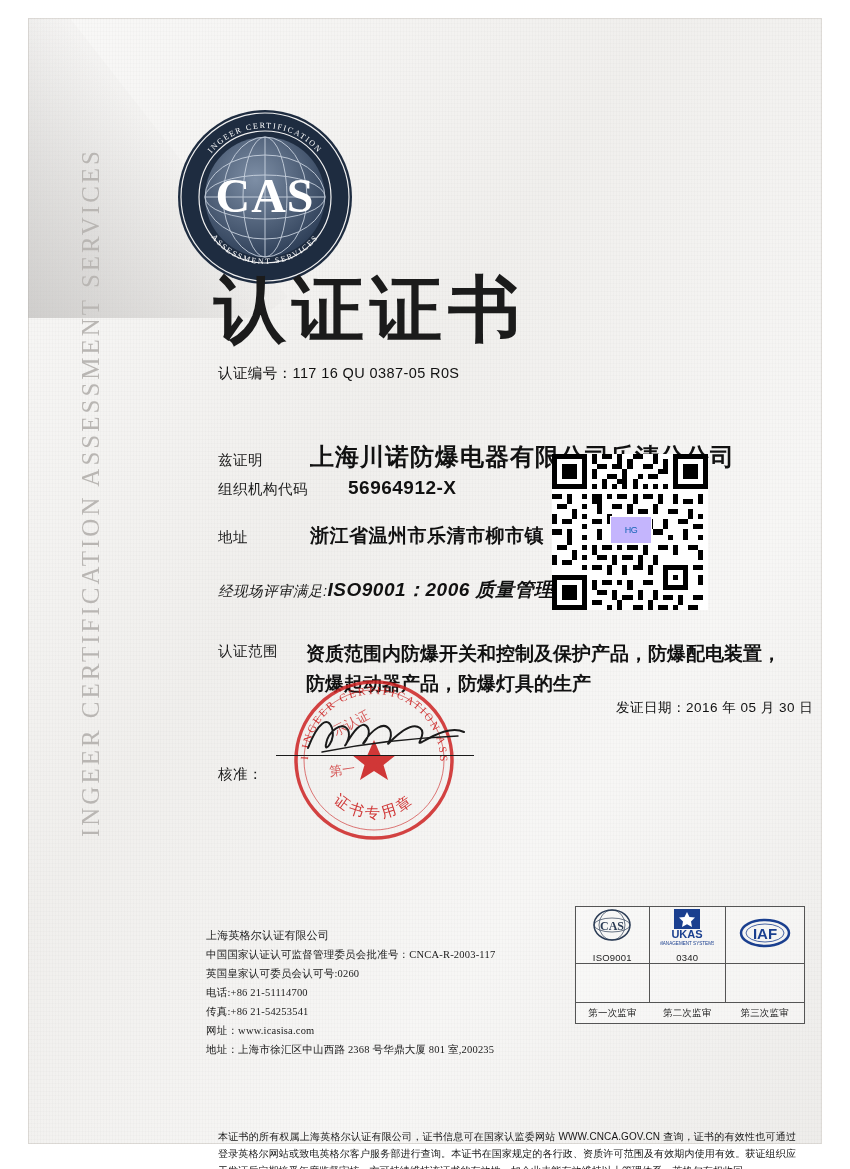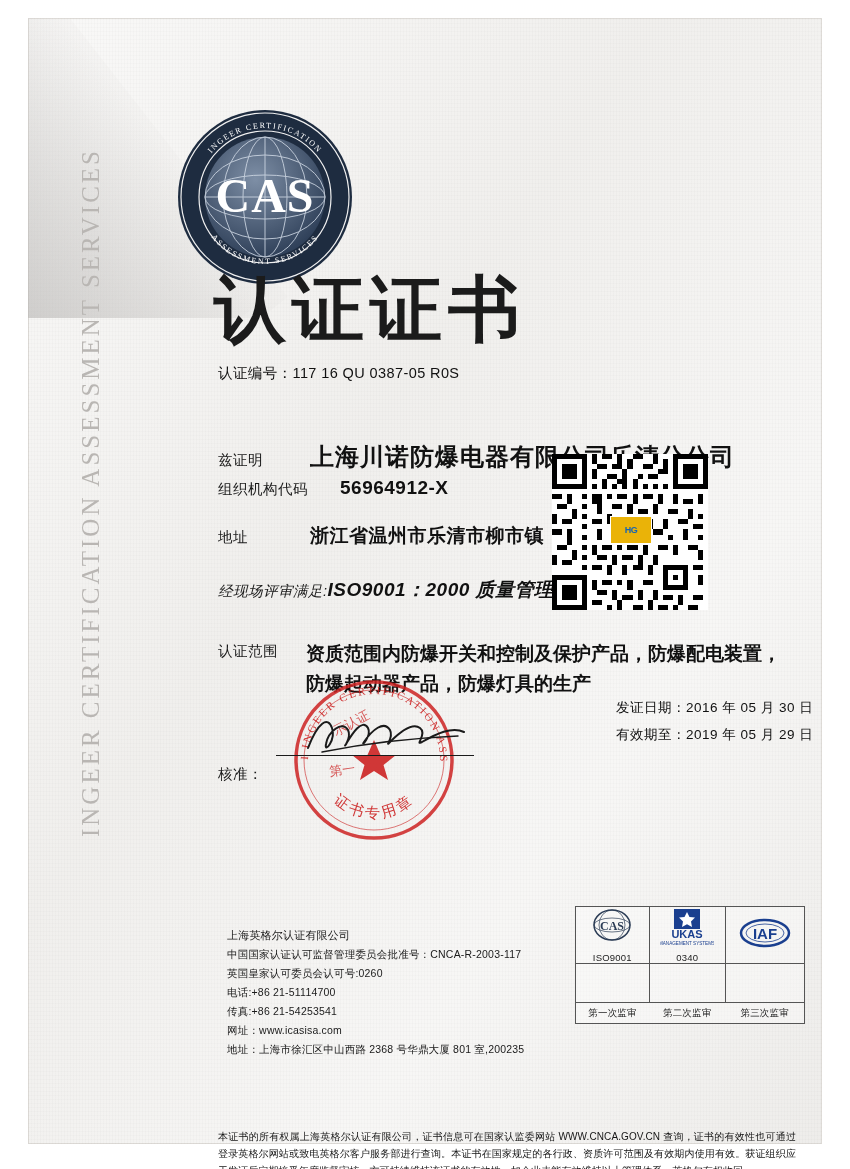--- a/index.html
+++ b/index.html
@@ -134,21 +134,21 @@
   }
   .val-md {
     font-size: 19px;
     font-weight: bold;
     color: #111;
     letter-spacing: 0.5px;
   }
 
   .r-company { left: 190px; top: 388px; display: flex; align-items: baseline; }
   .r-company .lbl { width: 92px; }
-  .r-org { left: 190px; top: 424px; display: flex; align-items: baseline; }
+  .r-org { left: 190px; top: 424px; display: flex; align-items: baseline; gap: 8px; }
   .r-org .lbl { width: 122px; }
   .r-addr { left: 190px; top: 470px; display: flex; align-items: baseline; }
   .r-addr .lbl { width: 92px; }
   .r-std { left: 190px; top: 524px; display: flex; align-items: baseline; font-style: italic; }
   .r-scope { left: 190px; top: 586px; display: flex; align-items: flex-start; }
   .r-scope .lbl { width: 88px; padding-top: 3px; }
   .scope-text {
     font-size: 19px;
     font-weight: bold;
     line-height: 30px;
@@ -165,27 +165,27 @@
     height: 156px;
     background: #fff;
   }
   .qr svg { display: block; }
   .qr-logo {
     position: absolute;
     left: 58px;
     top: 62px;
     width: 40px;
     height: 26px;
-    background: #eab308;
+    background: #c4b5fd;
     border: 1px solid #ffffff;
     display: flex;
     align-items: center;
     justify-content: center;
     font-size: 9px;
-    font-weight: bold;
+    font-weight: normal;
     color: #1464b4;
     letter-spacing: -0.5px;
   }
 
   
   .dates {
     position: absolute;
     left: 588px;
     top: 676px;
     font-size: 13.5px;
@@ -215,26 +215,27 @@
     left: 274px;
     top: 690px;
     width: 170px;
     height: 56px;
     pointer-events: none;
   }
 
   
   .footer-left {
     position: absolute;
-    left: 199px;
+    left: 178px;
     top: 908px;
     font-size: 10.5px;
     color: #1a1a1a;
     line-height: 19px;
     letter-spacing: 0.2px;
+    font-family: Liberation Serif, serif;
   }
   .footer-left .l0 { font-size: 11px; }
 
   
   .acc-table {
     position: absolute;
     left: 547px;
     top: 888px;
     width: 230px;
     border: 1px solid #555;
@@ -333,21 +334,21 @@
       <span class="val-md">56964912-X</span>
     </div>
 
     <div class="row r-addr">
       <span class="lbl">地址</span>
       <span class="val-md">浙江省温州市乐清市柳市镇</span>
     </div>
 
     <div class="row r-std">
       <span class="lbl">经现场评审满足:</span>
-      <span class="val-md">ISO9001：2000 质量管理</span>
+      <span class="val-md">ISO9001：2006 质量管理</span>
     </div>
 
     <div class="row r-scope">
       <span class="lbl">认证范围</span>
       <span class="scope-text">资质范围内防爆开关和控制及保护产品，防爆配电装置，防爆起动器产品，防爆灯具的生产</span>
     </div>
 
     <div class="row r-approve">
       <span class="lbl">核准：</span>
     </div>
@@ -506,23 +507,20 @@
             <rect x="27" y="30" width="2" height="1"></rect>
         </g>
       </svg>
       <div class="qr-logo">HG</div>
     </div>
 
     <div class="dates">
       <div>
         <span>发证日期：</span><span>2016 年 05 月 30 日</span>
       </div>
-      <div>
-        <span>有效期至：</span><span>2019 年 05 月 29 日</span>
-      </div>
     </div>
 
     <div class="seal">
       <svg viewBox="0 0 168 168" width="168" height="168">
         <defs>
           <path id="sealTop" d="M 18 84 A 66 66 0 0 1 150 84"></path>
           <path id="sealBot" d="M 26 84 A 58 58 0 0 0 142 84"></path>
         </defs>
         <circle cx="84" cy="84" r="78" fill="none" stroke="#cc2222" stroke-width="3.5" opacity="0.85"></circle>
         <circle cx="84" cy="84" r="70" fill="none" stroke="#cc2222" stroke-width="1" opacity="0.6"></circle>

